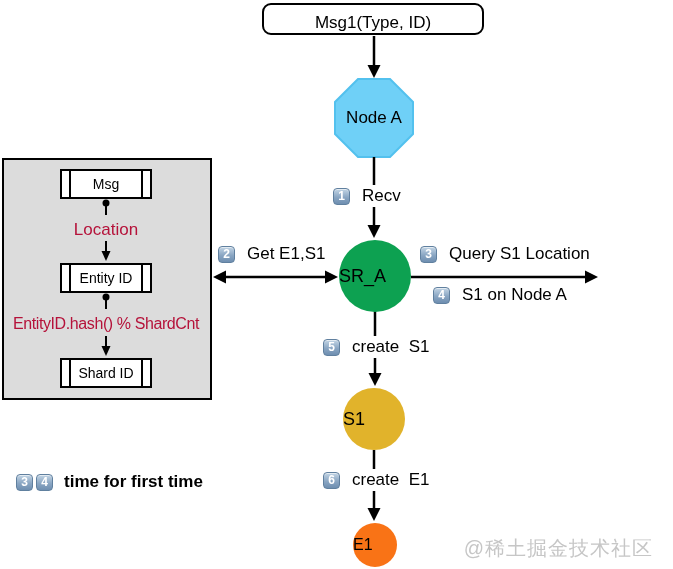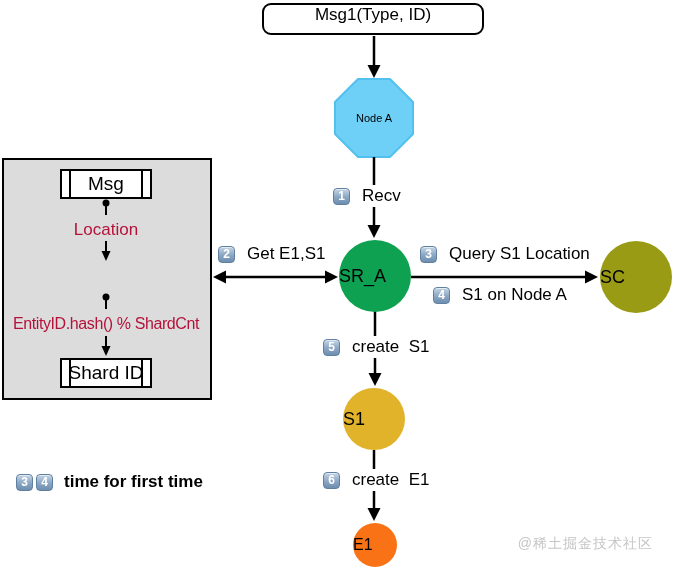--- a/index.html
+++ b/index.html
@@ -11,21 +11,21 @@
     color:#000;
     overflow:hidden;
   }
   .stage *{box-sizing:border-box;}
   svg.layer{position:absolute;left:0;top:0;width:673px;height:569px;}
 
   
   .title-rect{
     position:absolute;left:262px;top:3px;width:222px;height:32px;
     border:2px solid #000;border-radius:9px;background:#fff;
-    display:flex;align-items:flex-start;justify-content:center;
+    display:flex;align-items:flex-end;justify-content:center;
     font-size:17px;
   }
 
   
   .gray-box{
     position:absolute;left:2px;top:158px;width:210px;height:242px;
     background:#dcdcdc;border:2px solid #000;
   }
 
   
@@ -35,27 +35,27 @@
     font-size:18px;
   }
   .node-sr{left:339px;top:240px;width:72px;height:72px;background:#0da151;}
   .node-sc{left:600px;top:241px;width:72px;height:72px;background:#9a9b14;}
   .node-s1{left:343px;top:388px;width:62px;height:62px;background:#e1b32b;}
   .node-e1{left:353px;top:523px;width:44px;height:44px;background:#f97316;font-size:16px;}
 
   
   .octagon-label{
     position:absolute;left:335px;top:79px;width:78px;height:78px;
-    display:flex;align-items:center;justify-content:center;font-size:11px;border-radius:28px;
+    display:flex;align-items:center;justify-content:center;font-size:17px;border-radius:28px;
   }
 
   
   .pbox{
     position:absolute;background:#fff;border:2px solid #000;
-    display:flex;align-items:center;justify-content:center;font-size:19px;
+    display:flex;align-items:center;justify-content:center;font-size:14px;
   }
   .pb-msg{left:60px;top:169px;width:92px;height:30px;}
   .pb-entity{left:60px;top:263px;width:92px;height:30px;}
   .pb-shard{left:60px;top:358px;width:92px;height:30px;}
   .pbox .bar{position:absolute;top:0;bottom:0;width:2px;background:#000;}
   .bar-l{left:7px;}
   .bar-r{right:7px;}
 
   
   .red-text{
@@ -89,21 +89,21 @@
   .note{
     position:absolute;left:16px;top:472px;
     display:flex;align-items:center;column-gap:3px;
     font-size:17px;
   }
   .note-text{font-weight:700;margin-left:8px;white-space:pre;}
 
   
   .watermark{
     position:absolute;right:20px;top:535px;
-    color:#c6c6c6;font-size:14px;letter-spacing:1px;
+    color:#c6c6c6;font-size:20px;letter-spacing:1px;
   }
 </style>
 </head>
 <body>
 
 <div class="stage">
 
   <div class="gray-box"></div>
 
   <svg class="layer">
@@ -157,36 +157,38 @@
     <span>Msg1(Type, ID)</span>
   </div>
 
   <div class="octagon-label">
     <span>Node A</span>
   </div>
 
   <div class="node node-sr">
     <span>SR_A</span>
   </div>
-  <div class="node node-sc">
-    <span>SC</span>
-  </div>
   <div class="node node-s1">
     <span>S1</span>
   </div>
   <div class="node node-e1">
     <span>E1</span>
   </div>
 
   <div class="pbox pb-msg">
     <span class="bar bar-l"></span>
     <span>Msg</span>
     <span class="bar bar-r"></span>
   </div>
   <div class="red-text rt1">Location</div>
+  <div class="pbox pb-entity">
+    <span class="bar bar-l"></span>
+    <span>Entity ID</span>
+    <span class="bar bar-r"></span>
+  </div>
   <div class="red-text rt2">EntityID.hash() % ShardCnt</div>
   <div class="pbox pb-shard">
     <span class="bar bar-l"></span>
     <span>Shard ID</span>
     <span class="bar bar-r"></span>
   </div>
 
   <div class="step-label sl1">
     <span class="badge">1</span>
     <span>Recv</span>

